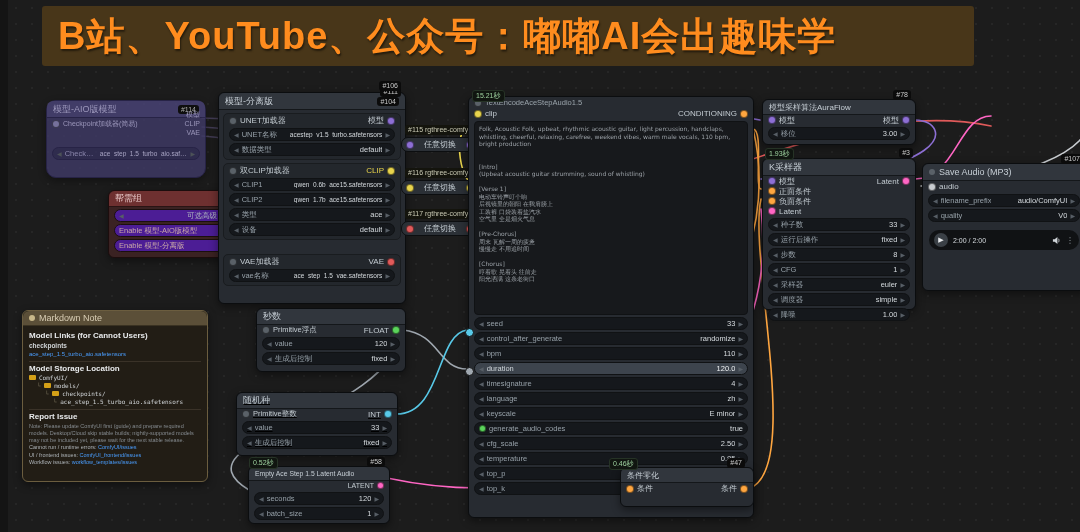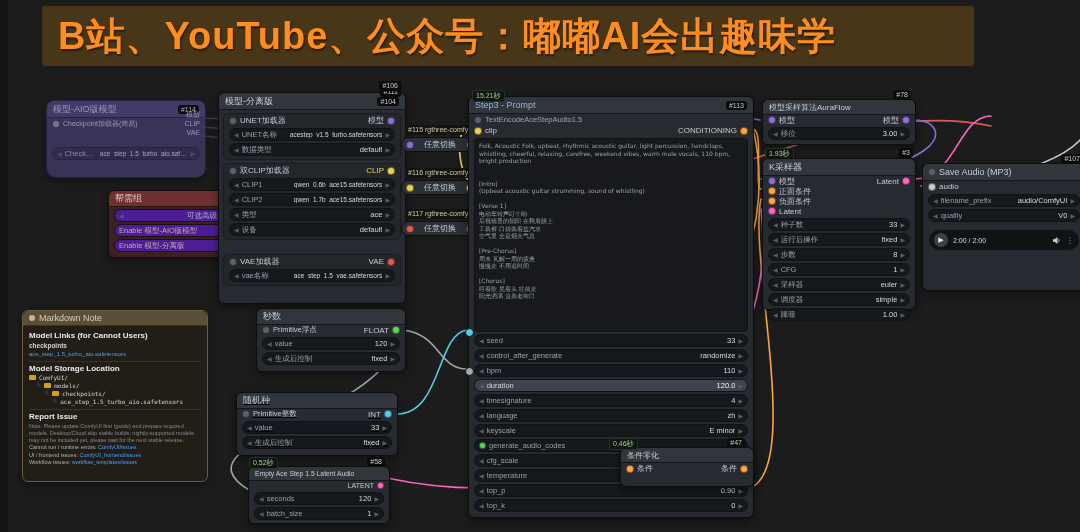--- a/index.html
+++ b/index.html
@@ -270,24 +270,20 @@
 
   <span class="swlabel" style="left:397px;top:209px;">#117 rgthree-comfy</span>
   <div class="swnode" style="left:393px;top:221px;">
     <span class="pdot" style="background:#e05a5a;"></span>
     <span>任意切换</span>
     <span class="pdot" style="background:#e05a5a;"></span>
   </div>
 
   <div class="node" style="left:460px;top:96px;width:284px;height:420px;">
     <span class="abs timing" style="top:-7px;left:3px;">15.21秒</span>
-    <div class="node-hdr">
-      <span style="color:#8fb8d8;">Step3 - Prompt</span>
-      <span class="idbadge">#113</span>
-    </div>
     <div class="prow">
       <span class="pl">
         <span class="pdot" style="background:#5a6168;"></span>
         <span style="font-size:7.5px;color:#9aa4ab;">TextEncodeAceStepAudio1.5</span>
       </span>
     </div>
     <div class="prow">
       <span class="pl">
         <span class="pdot" style="background:#e8d44d;"></span>
         <span>clip</span>
@@ -482,21 +478,21 @@
       <span class="ptime">2:00 / 2:00</span>
       <span class="pspacer"></span>
       <svg width="9" height="9" viewBox="0 0 10 10">
           <path d="M1 3.5h2L6 1v8L3 6.5H1z" fill="#cfd4d8"></path>
           <path d="M7 3c1 .8 1 3.2 0 4" stroke="#cfd4d8" stroke-width="1" fill="none"></path>
         </svg>
       <span class="menu-dots"></span>
     </div>
   </div>
 
-  <div class="node" style="left:612px;top:447px;width:132px;height:38px;">
+  <div class="node" style="left:612px;top:467px;width:132px;height:38px;">
     <span class="abs timing" style="top:-10px;left:-12px;">0.46秒</span>
     <span class="abs badge-float" style="top:-10px;right:8px;">#47</span>
     <div class="node-hdr" style="height:14px;font-size:8px;">
       <span>条件零化</span>
     </div>
     <div class="prow">
       <span class="pl">
         <span class="pdot" style="background:#ffa640;"></span>
         <span>条件</span>
       </span>

